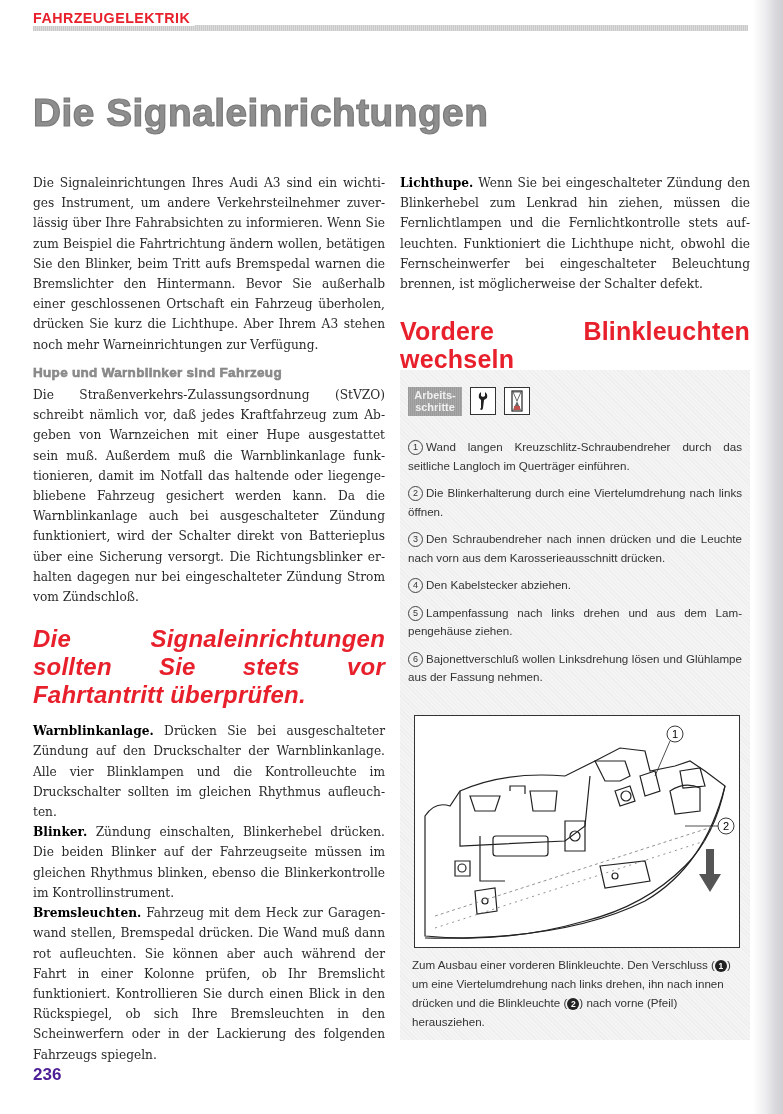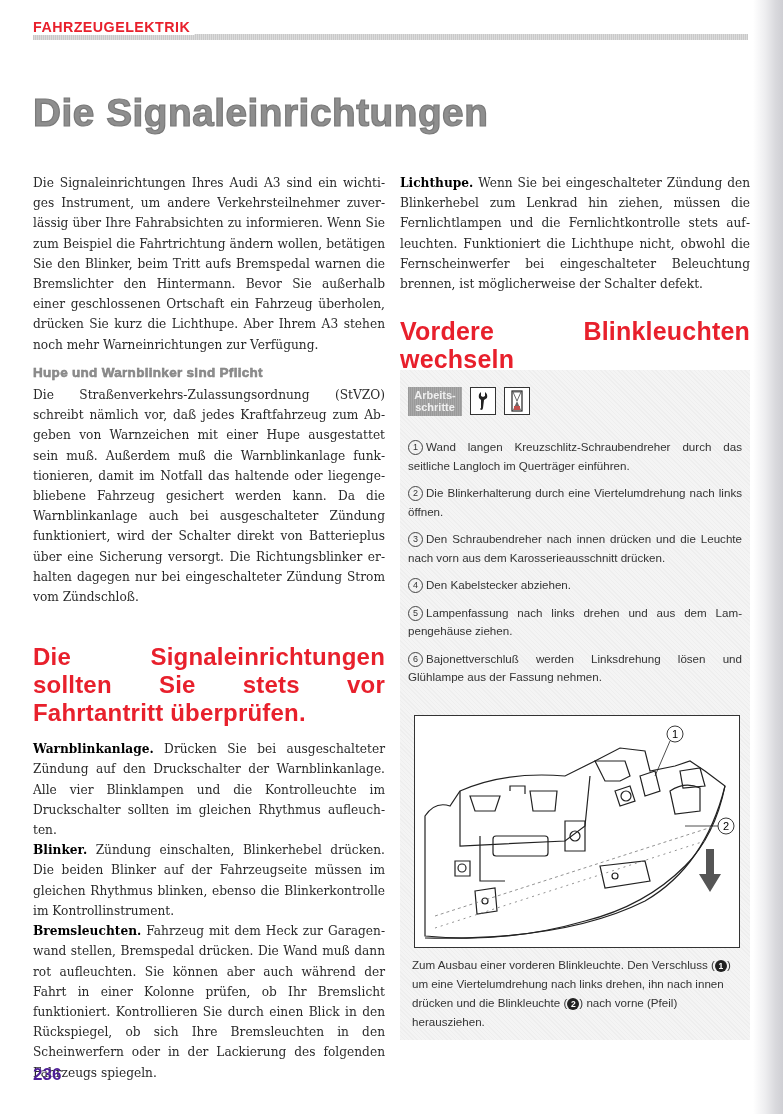--- a/index.html
+++ b/index.html
@@ -7,21 +7,21 @@
     width: 783px; height: 1114px; overflow: hidden; position: relative;
     background: #ffffff;
     font-family: "DejaVu Serif", serif;
     color: #2a2a2a;
   }
   .spine {
     position: absolute; top: 0; right: 0; width: 30px; height: 1114px;
     background: linear-gradient(to right, #ffffff 0%, #eeeef0 40%, #d9d9dd 75%, #cfcfd4 100%);
   }
   .header {
-    position: absolute; left: 33px; top: 18px; width: 715px; height: 22px;
+    position: absolute; left: 33px; top: 9px; width: 715px; height: 22px;
   }
   .header .label {
     position: absolute; left: 0; top: 0;
     font-family: "Liberation Sans", sans-serif; font-weight: bold; font-size: 15px;
     letter-spacing: 0.5px; color: #e8202c; background: #fff; padding-right: 4px; z-index: 2;
     transform: scaleX(0.95); transform-origin: left;
   }
   .header .rule {
     position: absolute; left: 0; right: 0; top: 16px; height: 6px;
     background: repeating-linear-gradient(90deg, #c9c9c9 0 1px, #dcdcdc 1px 2px);
@@ -42,21 +42,21 @@
   .col p { margin: 0; }
   .sub-head {
     font-family: "Liberation Sans", sans-serif; font-weight: bold; font-size: 13.5px;
     color: #8e8e8e; -webkit-text-stroke: 0.5px #7a7a7a; margin: 8px 0 2px 0;
     letter-spacing: 0.3px;
   }
   .red-head {
     font-family: "Liberation Sans", sans-serif; font-weight: bold; color: #e8202c;
     font-size: 25px; line-height: 28px; letter-spacing: 0.2px; margin: 0;
   }
-  .red-head.big { font-size: 24px; line-height: 28px; margin-top: 36px; margin-bottom: 12px; }
+  .red-head.big { font-size: 24px; line-height: 28px; margin-top: 18px; margin-bottom: 12px; font-style: italic; }
   .red-head.right { margin-top: 23px; }
   b.lead { font-weight: bold; color: #000000; }
   .pagenum {
     position: absolute; left: 33px; top: 1065px;
     font-family: "Liberation Sans", sans-serif; font-weight: bold; font-size: 17px; color: #4c1d95;
   }
   .box {
     position: absolute; left: 400px; top: 370px; width: 350px; height: 670px;
     background: repeating-linear-gradient(45deg, #eeeeee 0 1px, #f4f4f4 1px 3px);
   }
@@ -87,21 +87,21 @@
 
 <div class="header">
   <span class="label">FAHRZEUGELEKTRIK</span>
   <div class="rule"></div>
 </div>
 
 <div class="page-title">Die Signaleinrichtungen</div>
 
 <div class="col col-left">
   <p>Die Signaleinrichtungen Ihres Audi A3 sind ein wichti­ges Instrument, um andere Verkehrsteilnehmer zuver­lässig über Ihre Fahrabsichten zu informieren. Wenn Sie zum Beispiel die Fahrtrichtung ändern wollen, betätigen Sie den Blinker, beim Tritt aufs Bremspedal warnen die Bremslichter den Hintermann. Bevor Sie außerhalb einer geschlossenen Ortschaft ein Fahrzeug überholen, drücken Sie kurz die Lichthupe. Aber Ihrem A3 stehen noch mehr Warneinrichtungen zur Verfü­gung.</p>
-  <div class="sub-head">Hupe und Warnblinker sind Pflicht</div>
+  <div class="sub-head">Hupe und Warnblinker sind Fahrzeug</div>
   <p>Die Straßenverkehrs-Zulassungsordnung (StVZO) schreibt nämlich vor, daß jedes Kraftfahrzeug zum Ab­geben von Warnzeichen mit einer Hupe ausgestattet sein muß. Außerdem muß die Warnblinkanlage funk­tionieren, damit im Notfall das haltende oder liegenge­bliebene Fahrzeug gesichert werden kann. Da die Warnblinkanlage auch bei ausgeschalteter Zündung funktioniert, wird der Schalter direkt von Batterieplus über eine Sicherung versorgt. Die Richtungsblinker er­halten dagegen nur bei eingeschalteter Zündung Strom vom Zündschloß.</p>
   <div class="red-head big">Die Signaleinrichtungen sollten Sie stets vor Fahrtantritt überprüfen.</div>
   <p><b class="lead">Warnblinkanlage.</b><span> Drücken Sie bei ausgeschalteter Zündung auf den Druckschalter der Warnblinkanlage. Alle vier Blinklampen und die Kontrolleuchte im Druckschalter sollten im gleichen Rhythmus aufleuch­ten.</span></p>
   <p><b class="lead">Blinker.</b><span> Zündung einschalten, Blinkerhebel drücken. Die beiden Blinker auf der Fahrzeugseite müssen im gleichen Rhythmus blinken, ebenso die Blinkerkontrol­le im Kontrollinstrument.</span></p>
   <p><b class="lead">Bremsleuchten.</b><span> Fahrzeug mit dem Heck zur Garagen­wand stellen, Bremspedal drücken. Die Wand muß dann rot aufleuchten. Sie können aber auch während der Fahrt in einer Kolonne prüfen, ob Ihr Bremslicht funktioniert. Kontrollieren Sie durch einen Blick in den Rückspiegel, ob sich Ihre Bremsleuchten in den Scheinwerfern oder in der Lackierung des folgenden Fahrzeugs spiegeln.</span></p>
 </div>
 
 <div class="col col-right">
   <p><b class="lead">Lichthupe.</b><span> Wenn Sie bei eingeschalteter Zündung den Blinkerhebel zum Lenkrad hin ziehen, müssen die Fernlichtlampen und die Fernlichtkontrolle stets auf­leuchten. Funktioniert die Lichthupe nicht, obwohl die Fernscheinwerfer bei eingeschalteter Beleuchtung brennen, ist möglicherweise der Schalter defekt.</span></p>
   <div class="red-head right">Vordere Blinkleuchten wechseln</div>
@@ -127,21 +127,21 @@
         </svg>
     </div>
   </div>
 
   <div class="steps">
     <p><span class="step-num">1</span><span>Wand langen Kreuzschlitz-Schraubendreher durch das seitliche Langloch im Querträger einführen.</span></p>
     <p><span class="step-num">2</span><span>Die Blinkerhalterung durch eine Viertelumdrehung nach links öffnen.</span></p>
     <p><span class="step-num">3</span><span>Den Schraubendreher nach innen drücken und die Leuchte nach vorn aus dem Karosserieausschnitt drücken.</span></p>
     <p><span class="step-num">4</span><span>Den Kabelstecker abziehen.</span></p>
     <p><span class="step-num">5</span><span>Lampenfassung nach links drehen und aus dem Lam­pengehäuse ziehen.</span></p>
-    <p><span class="step-num">6</span><span>Bajonettverschluß werden Linksdrehung lösen und Glühlampe aus der Fassung nehmen.</span></p>
+    <p><span class="step-num">6</span><span>Bajonettverschluß wollen Linksdrehung lösen und Glühlampe aus der Fassung nehmen.</span></p>
   </div>
 
   <div class="figure">
     <svg width="326" height="233" viewBox="0 0 326 233">
       <g fill="none" stroke="#222" stroke-width="1.2">
         <path d="M10 210 L10 100 Q20 85 35 90 L45 75 Q90 55 150 60 L180 45 L205 32 L230 35 L235 55 L260 50 L275 45 L290 55 L310 70 Q300 120 270 150 Q230 190 170 205 Q90 228 10 220 Z"></path>
         <path d="M45 75 L45 130 L150 125 L170 110 L175 60"></path>
         <path d="M55 80 L60 95 L80 95 L85 80 Z"></path>
         <path d="M115 75 L118 95 L140 95 L142 75 Z"></path>
         <path d="M95 75 L95 70 L110 70 L110 78"></path>

